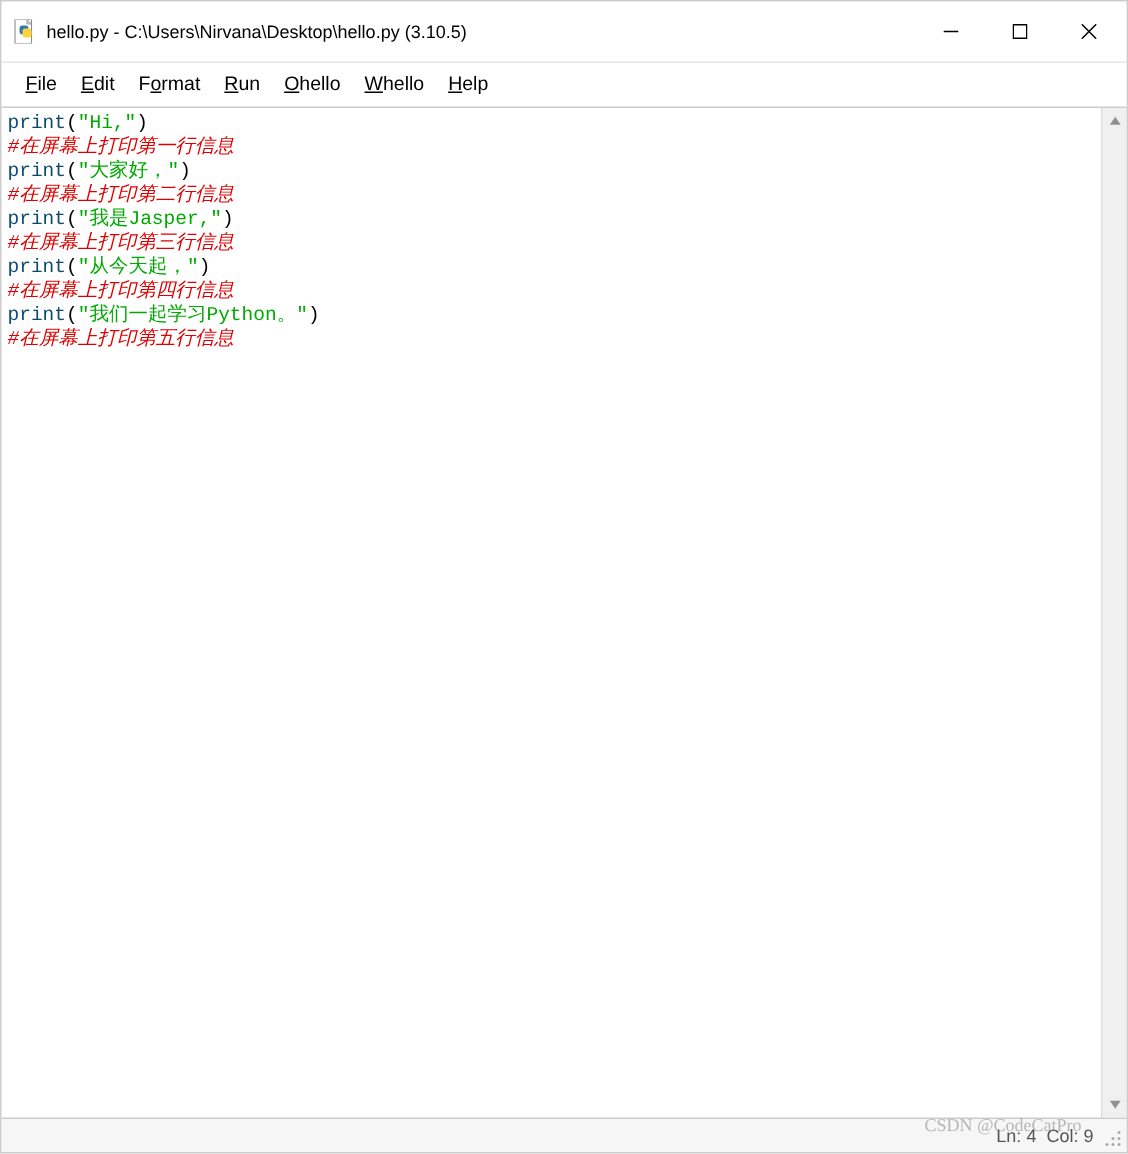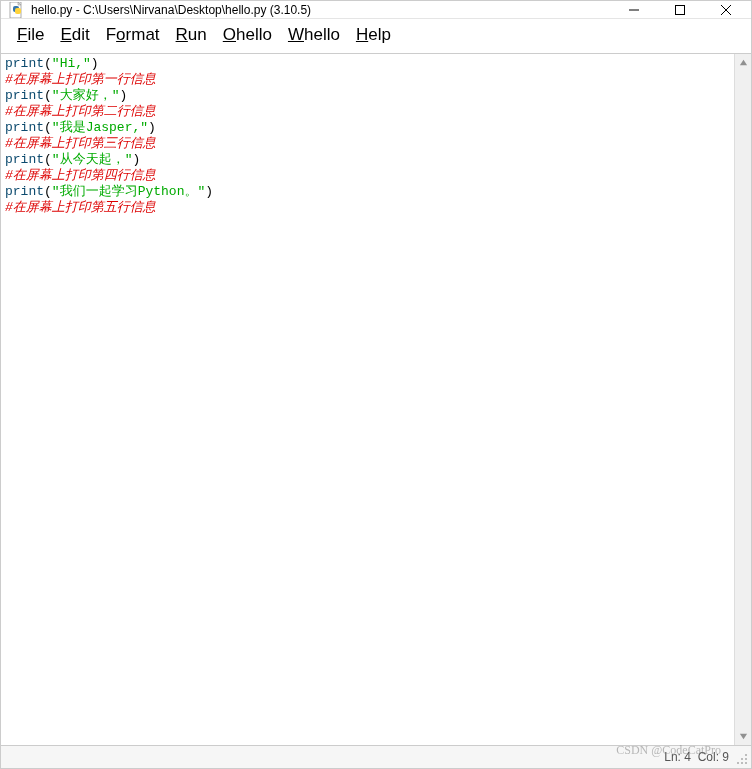--- a/index.html
+++ b/index.html
@@ -13,21 +13,21 @@
       background: #fff;
       width: 752px;
       height: 769px;
       display: flex;
       flex-direction: column;
       border: 1px solid #ccc;
     }
     .titlebar {
       display: flex;
       align-items: center;
-      height: 18px;
+      height: 41px;
       background: #fff;
       padding: 0 2px 0 8px;
       border-bottom: 1px solid #e5e5e5;
     }
     .title-icon {
       width: 16px;
       height: 16px;
       margin-right: 6px;
       flex-shrink: 0;
     }
@@ -57,21 +57,21 @@
       height: 10px;
     }
     .menubar {
       display: flex;
       gap: 0;
       padding: 4px 6px 6px 8px;
       background: #fff;
     }
     .menu-item {
       padding: 2px 8px;
-      font-size: 17px;
+      font-size: 13px;
       color: #000;
       cursor: default;
     }
     .menu-item .ul {
       text-decoration: underline;
     }
     .editor-wrap {
       flex: 1;
       display: flex;
       border-top: 1px solid #ccc;

